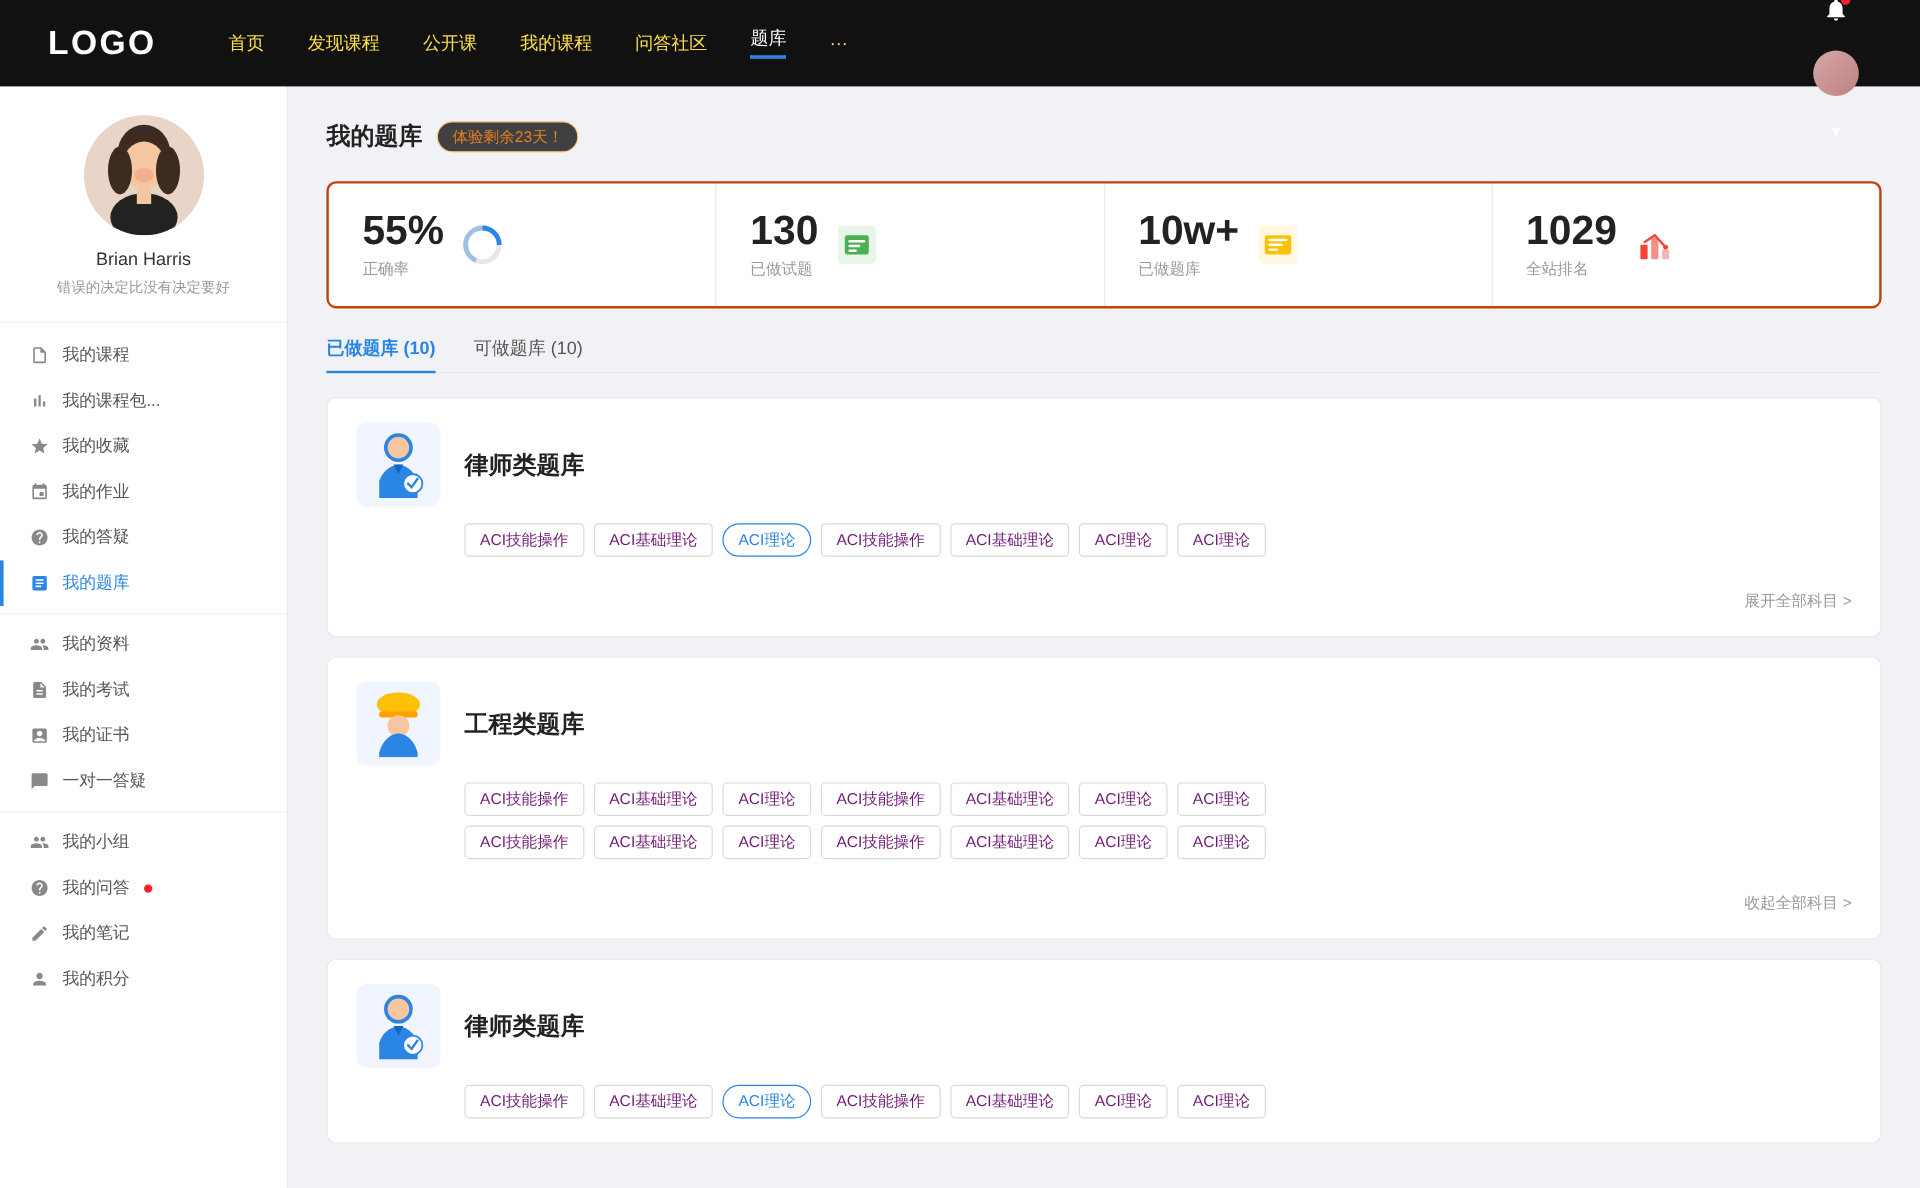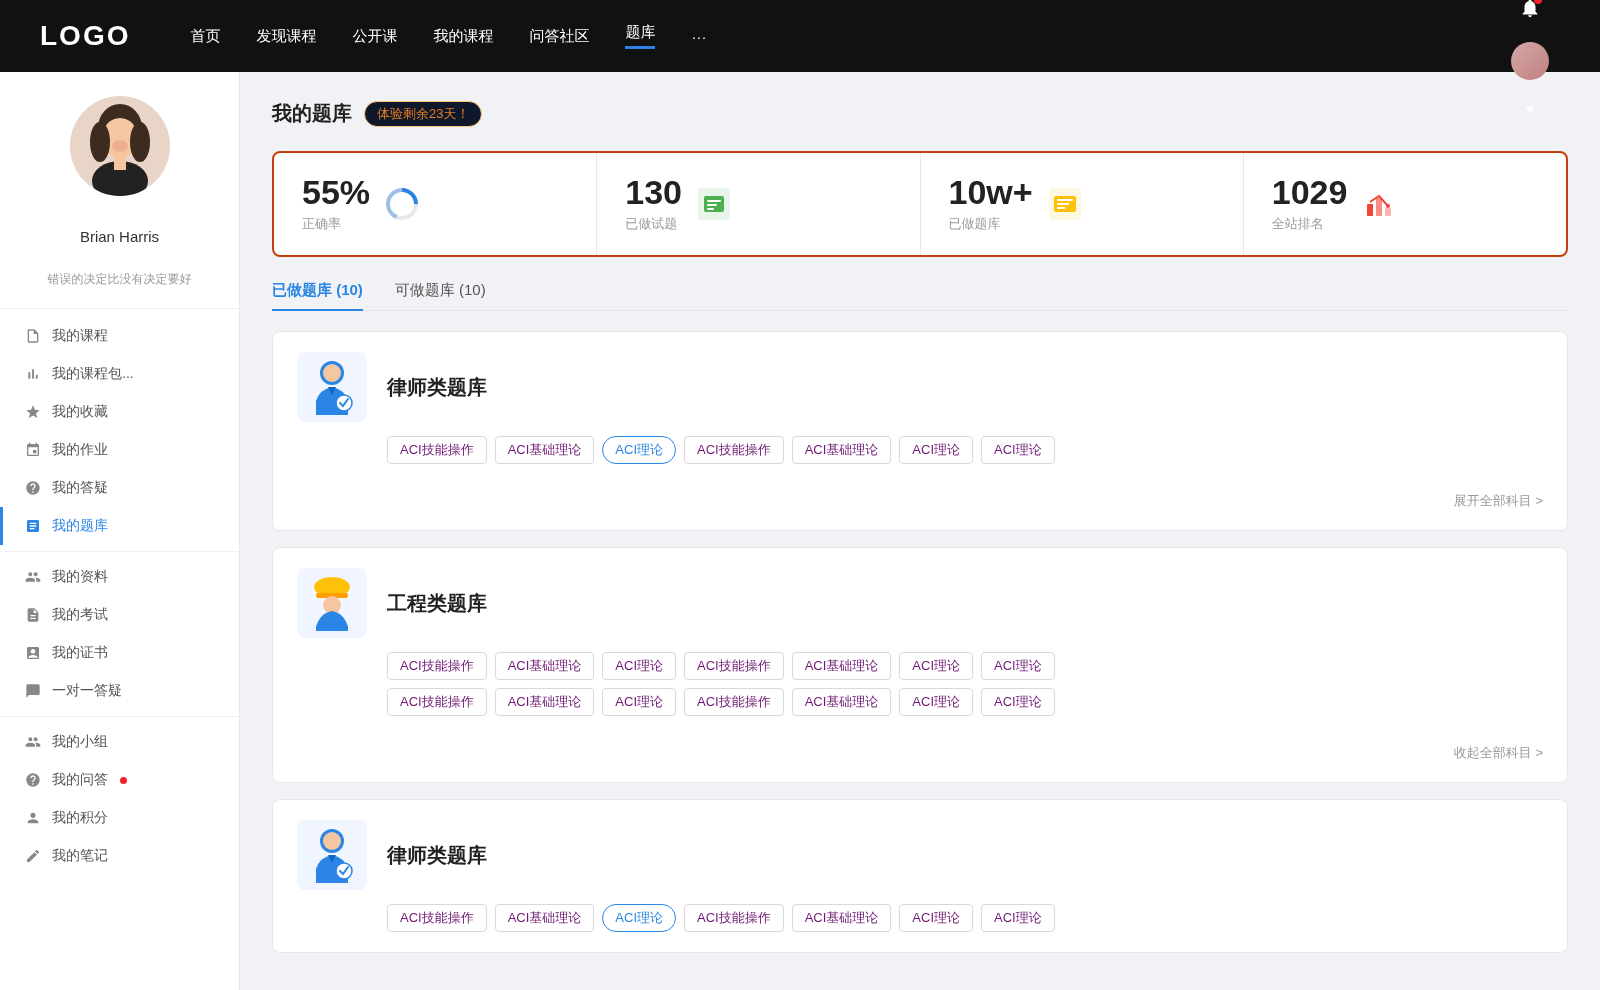--- a/index.html
+++ b/index.html
@@ -22,21 +22,21 @@
       letter-spacing: 2px;
       margin-right: 60px;
     }
     .navbar-nav {
       display: flex;
       align-items: center;
       gap: 36px;
       flex: 1;
     }
     .navbar-nav-item {
-      color: #ffffff;
+      color: #fde047;
       font-size: 15px;
       cursor: pointer;
       position: relative;
     }
     .navbar-nav-item.active {
       color: #fff;
       border-bottom: 3px solid #2b85e4;
       padding-bottom: 4px;
     }
     .navbar-right {
@@ -84,21 +84,20 @@
       padding: 24px 0 24px 0;
       flex-shrink: 0;
       border-right: 1px solid #e8e8e8;
     }
     .sidebar-profile {
       display: flex;
       flex-direction: column;
       align-items: center;
       padding: 0 20px 20px 20px;
       border-bottom: 1px solid #f0f0f0;
-      gap: 20px;
     }
     .profile-avatar {
       width: 100px;
       height: 100px;
       border-radius: 50%;
       background: #e8e0d8;
       overflow: hidden;
       margin-bottom: 12px;
       position: relative;
     }
@@ -173,21 +172,21 @@
       align-items: center;
       gap: 12px;
       margin-bottom: 24px;
     }
     .page-title {
       font-size: 20px;
       font-weight: 600;
       color: #222;
     }
     .trial-badge {
-      background: #0f172a;
+      background: #404040;
       color: #e67e22;
       border: 1px solid #ffc97a;
       border-radius: 20px;
       padding: 3px 12px;
       font-size: 13px;
     }
 
     
     .stats-row {
       display: flex;
@@ -469,32 +468,32 @@
           <svg width="16" height="16" viewBox="0 0 24 24" fill="currentColor">
               <path d="M12 2C6.48 2 2 6.48 2 12s4.48 10 10 10 10-4.48 10-10S17.52 2 12 2zm1 17h-2v-2h2v2zm2.07-7.75l-.9.92C13.45 12.9 13 13.5 13 15h-2v-.5c0-1.1.45-2.1 1.17-2.83l1.24-1.26c.37-.36.59-.86.59-1.41 0-1.1-.9-2-2-2s-2 .9-2 2H8c0-2.21 1.79-4 4-4s4 1.79 4 4c0 .88-.36 1.68-.93 2.25z"></path>
             </svg>
         </span>
         <span>我的问答</span>
         <span class="menu-dot"></span>
       </div>
       <div class="sidebar-menu-item">
         <span class="icon-placeholder">
           <svg width="16" height="16" viewBox="0 0 24 24" fill="currentColor">
+              <path d="M3 17.25V21h3.75L17.81 9.94l-3.75-3.75L3 17.25zM20.71 7.04c.39-.39.39-1.02 0-1.41l-2.34-2.34c-.39-.39-1.02-.39-1.41 0l-1.83 1.83 3.75 3.75 1.83-1.83z"></path>
+            </svg>
+        </span>
+        <span>我的笔记</span>
+      </div>
+      <div class="sidebar-menu-item">
+        <span class="icon-placeholder">
+          <svg width="16" height="16" viewBox="0 0 24 24" fill="currentColor">
               <path d="M12 12c2.21 0 4-1.79 4-4s-1.79-4-4-4-4 1.79-4 4 1.79 4 4 4zm0 2c-2.67 0-8 1.34-8 4v2h16v-2c0-2.66-5.33-4-8-4z"></path>
             </svg>
         </span>
         <span>我的积分</span>
-      </div>
-      <div class="sidebar-menu-item">
-        <span class="icon-placeholder">
-          <svg width="16" height="16" viewBox="0 0 24 24" fill="currentColor">
-              <path d="M3 17.25V21h3.75L17.81 9.94l-3.75-3.75L3 17.25zM20.71 7.04c.39-.39.39-1.02 0-1.41l-2.34-2.34c-.39-.39-1.02-.39-1.41 0l-1.83 1.83 3.75 3.75 1.83-1.83z"></path>
-            </svg>
-        </span>
-        <span>我的笔记</span>
       </div>
     </div>
   </aside>
 
   <main class="content">
 
     <div class="page-header">
       <span class="page-title">我的题库</span>
       <span class="trial-badge">体验剩余23天！</span>
     </div>

